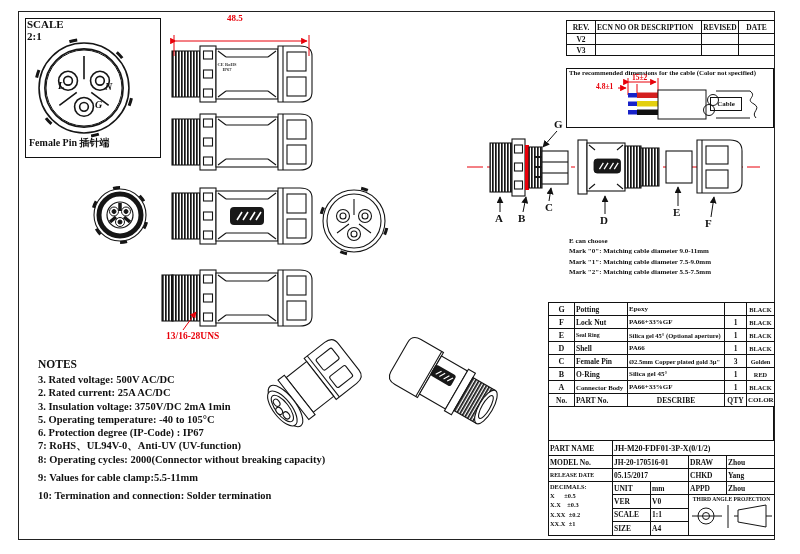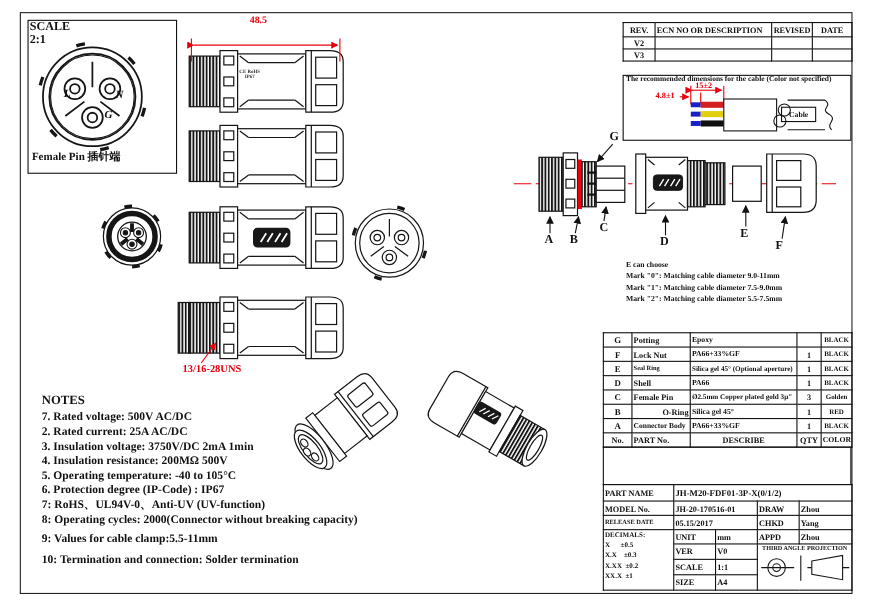--- a/index.html
+++ b/index.html
@@ -277,24 +277,23 @@
     </table>
 
   <div class="abs cablebox"></div>
   <div class="t b" style="left:569px;top:69px;font-size:6.8px;">The recommended dimensions for the cable (Color not specified)</div>
   <div class="t b red" style="left:596px;top:83px;font-size:7.5px;">4.8±1</div>
   <div class="t b red" style="left:632px;top:74px;font-size:7.5px;">15±2</div>
   <div class="abs b" style="left:663px;top:97px;width:30px;height:12px;border:1px solid #111;font-size:7px;text-align:center;line-height:12px;margin-left:47px;">Cable</div>
 
   <div class="abs notes">
     <div class="title">NOTES</div>
-    <div class="item">7. Rated voltage: 500V AC/DC</div>
+    <div class="item">3. Rated voltage: 500V AC/DC</div>
     <div class="item">2. Rated current: 25A AC/DC</div>
     <div class="item">3. Insulation voltage: 3750V/DC 2mA 1min</div>
-    <div class="item">4. Insulation resistance: 200MΩ 500V</div>
     <div class="item">5. Operating temperature: -40 to 105°C</div>
     <div class="item">6. Protection degree (IP-Code) : IP67</div>
     <div class="item">7: RoHS、UL94V-0、Anti-UV (UV-function)</div>
     <div class="item">8: Operating cycles: 2000(Connector without breaking capacity)</div>
     <div class="item gap">9: Values for cable clamp:5.5-11mm</div>
     <div class="item gap">10: Termination and connection: Solder termination</div>
   </div>
 
   <table class="dtab" style="left:548px;top:302px;width:226px;">
     <colgroup>
@@ -335,21 +334,21 @@
     </tr>
     <tr style="height:13px;">
       <td style="font-size:8px;text-align:center;">C</td>
       <td style="font-size:7.5px;">Female Pin</td>
       <td style="font-size:6.5px;">Ø2.5mm Copper plated gold 3μ"</td>
       <td style="font-size:7.5px;text-align:center;">3</td>
       <td style="font-size:6.3px;text-align:center;">Golden</td>
     </tr>
     <tr style="height:13px;">
       <td style="font-size:8px;text-align:center;">B</td>
-      <td style="font-size:7.5px;text-align:right;">O-Ring</td>
+      <td style="font-size:7.5px;">O-Ring</td>
       <td style="font-size:7px;">Silica gel 45°</td>
       <td style="font-size:7.5px;text-align:center;">1</td>
       <td style="font-size:6.3px;text-align:center;">RED</td>
     </tr>
     <tr style="height:13px;">
       <td style="font-size:8px;text-align:center;">A</td>
       <td style="font-size:6.8px;">Connector Body</td>
       <td style="font-size:7px;">PA66+33%GF</td>
       <td style="font-size:7.5px;text-align:center;">1</td>
       <td style="font-size:6.3px;text-align:center;">BLACK</td>

